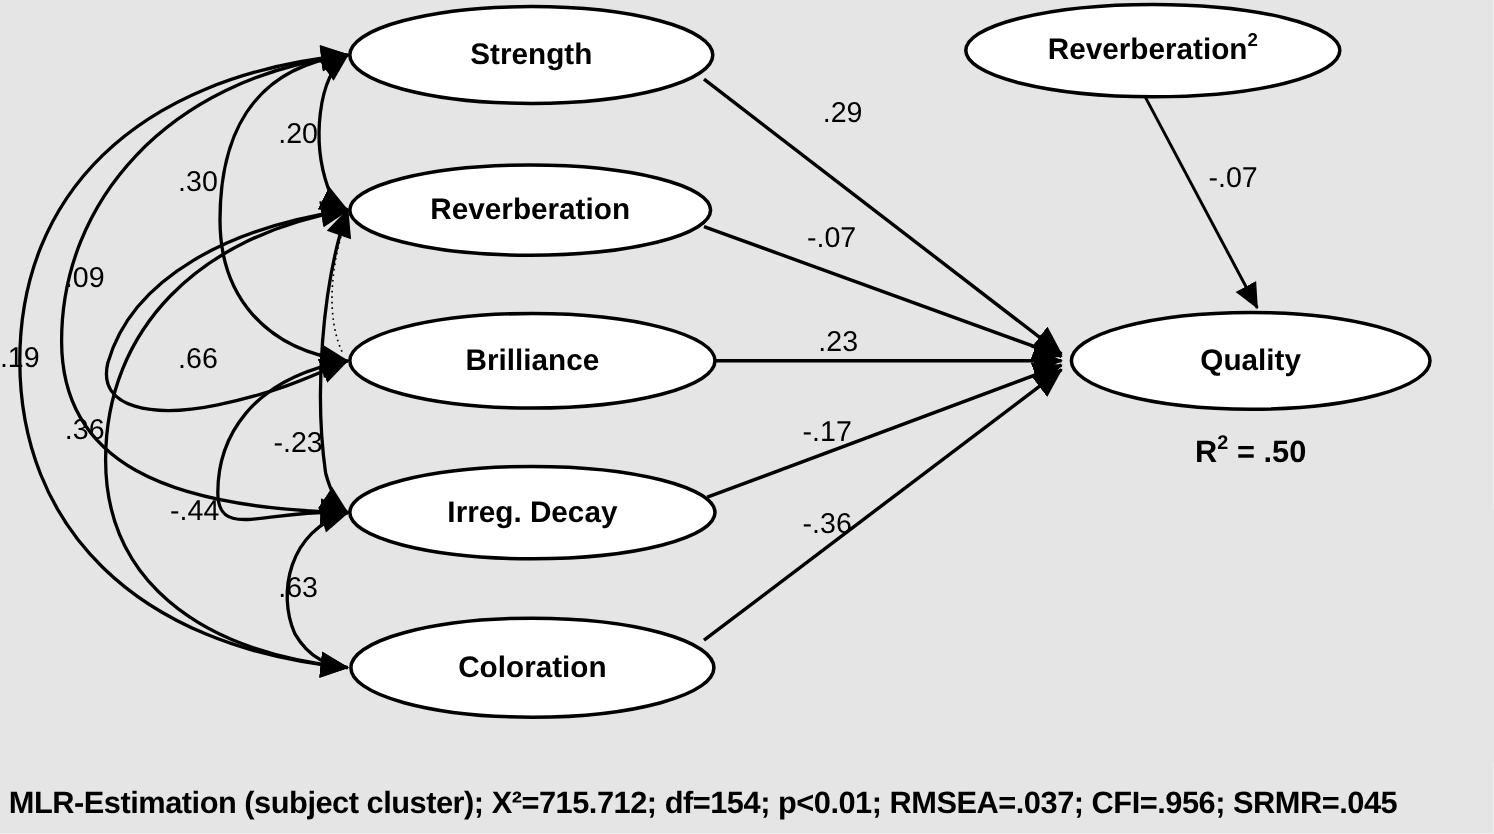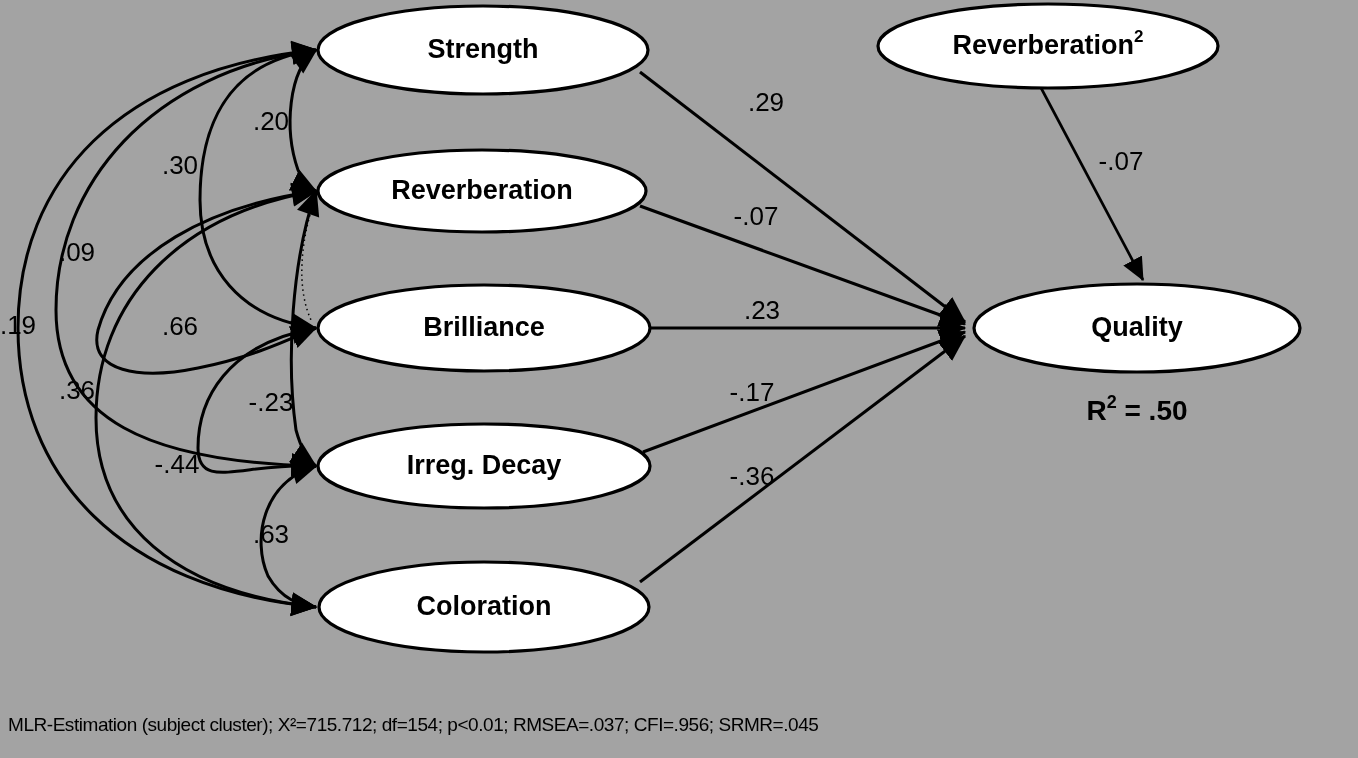--- a/index.html
+++ b/index.html
@@ -9,21 +9,21 @@
     background: #ffffff;
   }
   body {
     font-family: "Liberation Sans", sans-serif;
     color: #000000;
   }
   #canvas {
     position: relative;
     width: 1358px;
     height: 758px;
-    background: #a3a3a3;
+    background: #e5e5e5;
     overflow: hidden;
   }
   #diagram-svg {
     position: absolute;
     left: 0;
     top: 0;
     width: 1358px;
     height: 758px;
   }
   .node-ellipse {
@@ -82,22 +82,22 @@
   .r2-label tspan.sup {
     font-size: 18px;
     baseline-shift: super;
   }
   .footnote {
     position: absolute;
     left: 8px;
     top: 714px;
     width: 1345px;
     font-family: "Liberation Sans", sans-serif;
-    font-weight: normal;
-    font-size: 19px;
+    font-weight: bold;
+    font-size: 28px;
     letter-spacing: -0.45px;
     white-space: nowrap;
     color: #000000;
   }
 </style>
 </head>
 <body>
 
 <div id="canvas">
 

